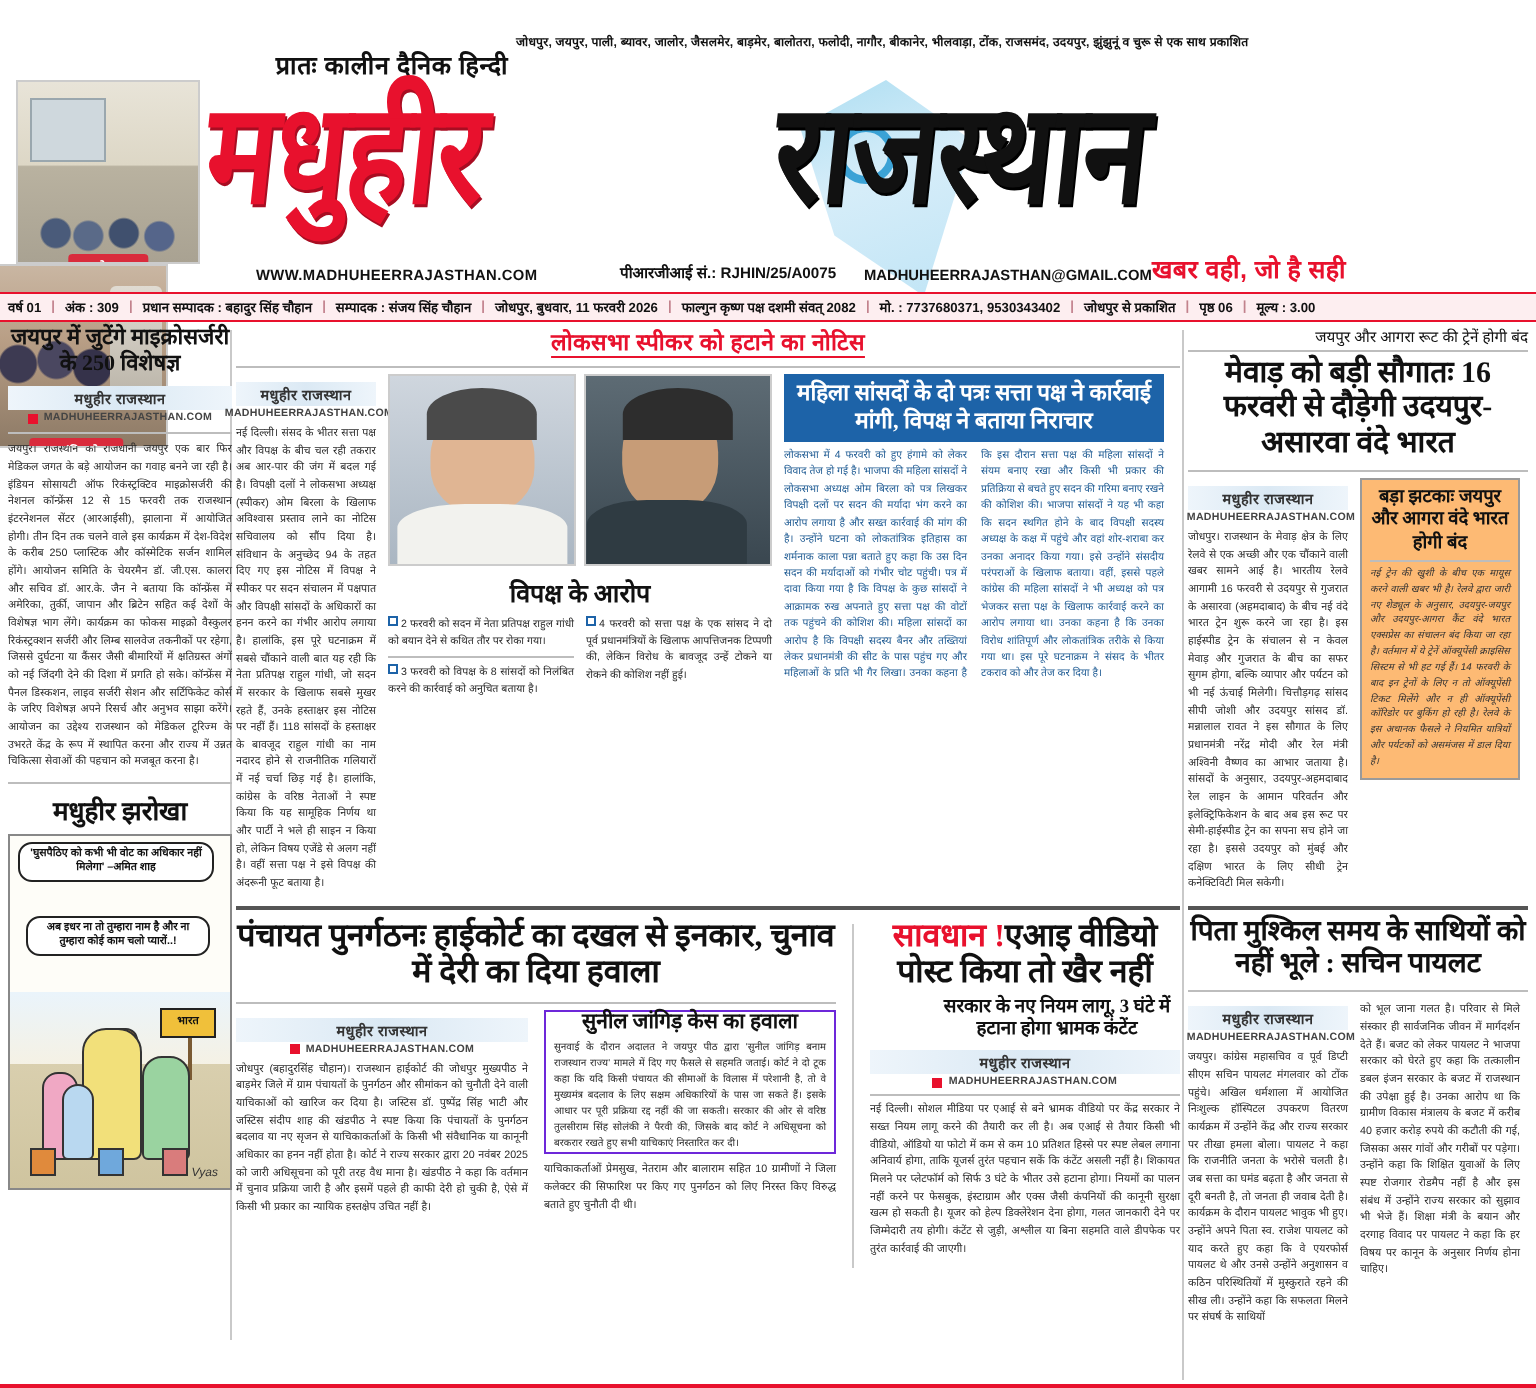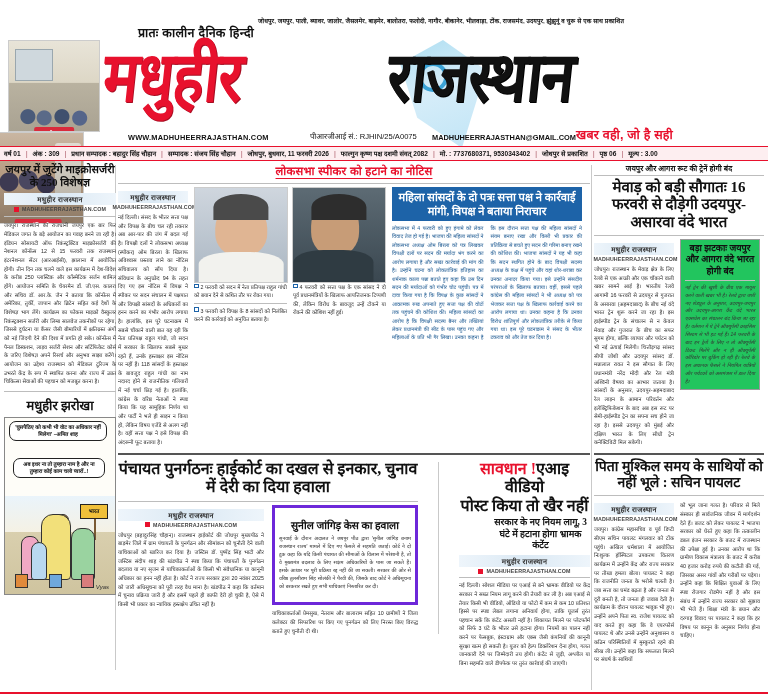--- a/index.html
+++ b/index.html
@@ -91,21 +91,21 @@
   .badge {
     position:absolute; left:50%; transform:translateX(-50%); bottom:-9px;
     background:#d92b3c; color:#fff; font-size:6.5px; font-weight:bold;
     padding:2px 7px; border-radius:2px; white-space:nowrap; z-index:5;
   }
 
   .mh-web {
     position:absolute; left:128px; top:133px; font-size:7.4px;
     font-weight:bold; color:#111; letter-spacing:.2px;
   }
-  .mh-rni { position:absolute; left:310px; top:131px; font-size:7.6px; color:#111; font-weight:400;}
+  .mh-rni { position:absolute; left:310px; top:131px; font-size:7.6px; color:#111; font-weight:700;}
   .mh-mail { position:absolute; left:432px; top:133px; font-size:7.4px; font-weight:bold; color:#111; }
   .mh-slogan {
     position:absolute; left:576px; top:126px; font-size:12.5px;
     font-weight:bold; color:#e8112d; letter-spacing:.2px;
   }
 
   
   .infostrip {
     position:absolute; left:0; top:146px; width:768px; height:15px;
     background:#fdeef0; border-top:1.6px solid #e8112d; border-bottom:1.6px solid #e8112d;
@@ -131,21 +131,21 @@
   }
   .head2 {
     font-family:"Liberation Serif", serif; font-weight:bold; color:#111;
     font-size:16px; line-height:1.16; text-align:center;
   }
   .head-small {
     font-family:"Liberation Serif", serif; font-weight:bold; color:#111;
     font-size:10.5px; line-height:1.2; text-align:center;
   }
   .kicker-small {
-    font-size:7.6px; font-weight:bold; color:#111; text-align:center;
+    font-size:7.6px; font-weight:normal; color:#111; text-align:right;
   }
 
   
   .credit { margin:4px 0 3px; text-align:center; }
   .credit-top {
     display:flex; align-items:center; justify-content:center; gap:3px;
     background: linear-gradient(90deg,#eef5fb,#dbe9f4,#eef5fb);
     padding:1px 0;
   }
   .credit-top .nm { font-size:7.2px; font-weight:bold; color:#333; letter-spacing:.3px;}
@@ -185,32 +185,32 @@
     font-family:"Liberation Serif", serif;
     font-size:11.2px; line-height:1.25; text-align:center; padding:3px 4px;
   }
   .blue-body {
     color:#1f5b93; font-size:5.2px; line-height:1.62; text-align:justify;
     padding-top:3px;
   }
 
   
   .boxed { border:1.4px solid #6a6a6a; padding:4px 5px; }
-  .boxed-thin { border:3px solid #6d28d9; padding:12px 4px; }
+  .boxed-thin { border:1px solid #6d28d9; padding:0 4px; }
   .box-title {
     font-family:"Liberation Serif", serif; font-weight:bold;
     text-align:center; font-size:12.5px; color:#111;
   }
   .bullet-row { display:flex; gap:6px; }
   .bullet { font-size:5.3px; line-height:1.6; color:#2a2a2a; text-align:justify; flex:1; }
   .chk { display:inline-block; width:4.5px; height:4.5px; border:.9px solid #1d63a8; margin-right:2px; vertical-align:1px;}
 
   
   .rbox {
-    border:1.2px solid #9a9a9a; padding:3px 4px; background:#22c55e;
+    border:1.2px solid #9a9a9a; padding:3px 4px; background:#fdba74;
   }
   .rbox-title {
     font-family:"Liberation Serif", serif; font-weight:bold; font-size:9.2px;
     text-align:center; line-height:1.22; color:#111;
   }
   .rbox-body{ font-size:4.9px; line-height:1.6; text-align:justify; color:#333; font-style:italic; }
 
   
   .zarokha-title {
     font-family:"Liberation Serif", serif; font-weight:bold; font-size:13px;
@@ -373,20 +373,21 @@
         <div style="width:192px;">
           <div style="display:flex; gap:4px;">
             <div class="photo p-birla" style="width:94px; height:96px;">
               <div class="hair"></div>
             </div>
             <div class="photo p-rahul" style="width:94px; height:96px;">
               <div class="hair" style="background:#2d2d2d;"></div>
             </div>
           </div>
 
+          <div class="box-title" style="margin:5px 0 3px;">विपक्ष के आरोप</div>
 
           <div class="bullet-row">
             <div style="flex:1;">
               <div class="bullet">
                 <span class="chk"></span><span>2 फरवरी को सदन में नेता प्रतिपक्ष राहुल गांधी को बयान देने से कथित तौर पर रोका गया।</span>
               </div>
               <hr class="thin" style="margin:3px 0;">
               <div class="bullet">
                 <span class="chk"></span><span>3 फरवरी को विपक्ष के 8 सांसदों को निलंबित करने की कार्रवाई को अनुचित बताया है।</span>
               </div>
@@ -401,21 +402,21 @@
         </div>
 
         <div style="width:190px;">
           <div class="blue-head">महिला सांसदों के दो पत्रः सत्ता पक्ष ने कार्रवाई मांगी, विपक्ष ने बताया निराचार</div>
           <div class="blue-body cols2">लोकसभा में 4 फरवरी को हुए हंगामे को लेकर विवाद तेज हो गई है। भाजपा की महिला सांसदों ने लोकसभा अध्यक्ष ओम बिरला को पत्र लिखकर विपक्षी दलों पर सदन की मर्यादा भंग करने का आरोप लगाया है और सख्त कार्रवाई की मांग की है। उन्होंने घटना को लोकतांत्रिक इतिहास का शर्मनाक काला पन्ना बताते हुए कहा कि उस दिन सदन की मर्यादाओं को गंभीर चोट पहुंची। पत्र में दावा किया गया है कि विपक्ष के कुछ सांसदों ने आक्रामक रुख अपनाते हुए सत्ता पक्ष की वोटों तक पहुंचने की कोशिश की। महिला सांसदों का आरोप है कि विपक्षी सदस्य बैनर और तख्तियां लेकर प्रधानमंत्री की सीट के पास पहुंच गए और महिलाओं के प्रति भी गैर लिखा। उनका कहना है कि इस दौरान सत्ता पक्ष की महिला सांसदों ने संयम बनाए रखा और किसी भी प्रकार की प्रतिक्रिया से बचते हुए सदन की गरिमा बनाए रखने की कोशिश की। भाजपा सांसदों ने यह भी कहा कि सदन स्थगित होने के बाद विपक्षी सदस्य अध्यक्ष के कक्ष में पहुंचे और वहां शोर-शराबा कर उनका अनादर किया गया। इसे उन्होंने संसदीय परंपराओं के खिलाफ बताया। वहीं, इससे पहले कांग्रेस की महिला सांसदों ने भी अध्यक्ष को पत्र भेजकर सत्ता पक्ष के खिलाफ कार्रवाई करने का आरोप लगाया था। उनका कहना है कि उनका विरोध शांतिपूर्ण और लोकतांत्रिक तरीके से किया गया था। इस पूरे घटनाक्रम ने संसद के भीतर टकराव को और तेज कर दिया है।</div>
         </div>
       </div>
 
       <hr class="thick" style="margin-top:6px;">
 
-      <div style="display:flex; gap:20px; align-items:flex-start;">
+      <div style="display:flex; gap:8px; align-items:flex-start;">
 
         <div style="width:300px;">
           <div class="head2">पंचायत पुनर्गठनः हाईकोर्ट का दखल से इनकार, चुनाव में देरी का दिया हवाला</div>
           <hr class="thin" style="margin:4px 0 3px;">
 
           <div style="display:flex; gap:8px; align-items:flex-start;">
             <div style="width:146px;">
               <div class="credit">
                 <div class="credit-top">
                   <span class="nm">मधुहीर राजस्थान</span>

